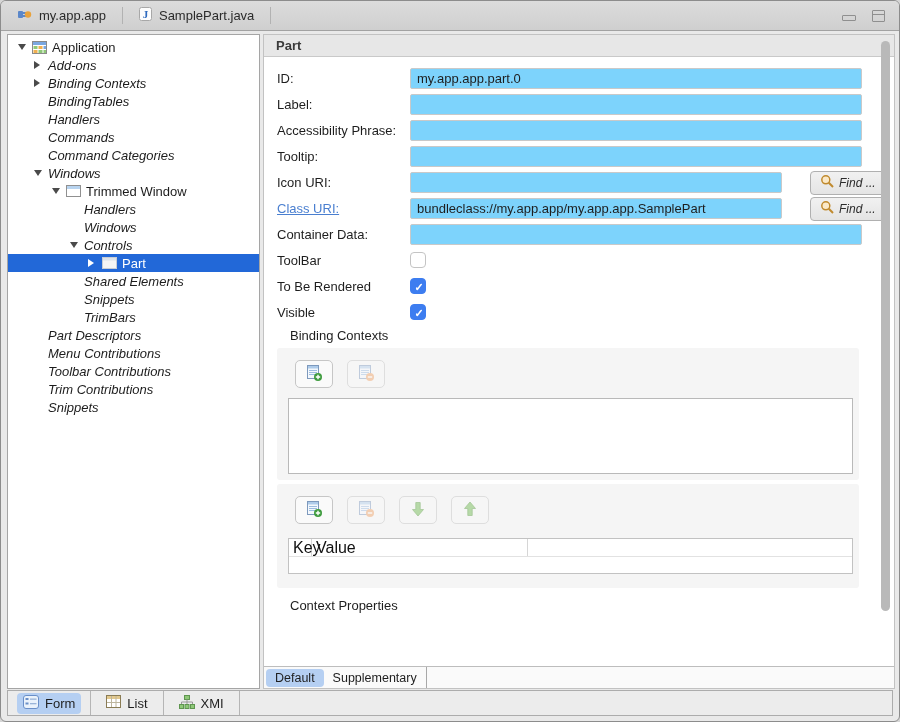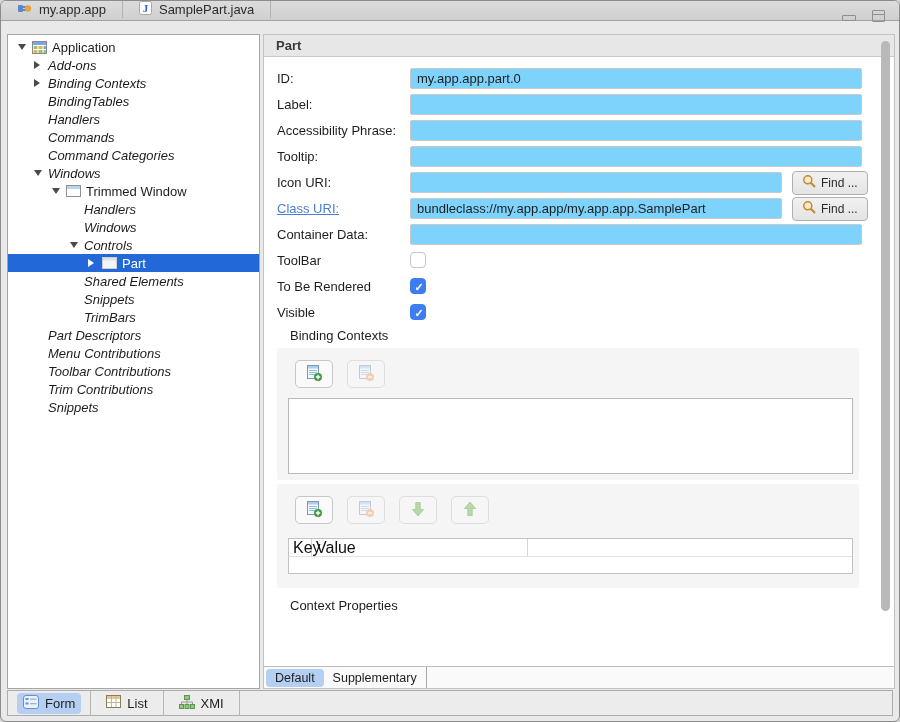--- a/index.html
+++ b/index.html
@@ -3,23 +3,23 @@
 <meta charset="utf-8">
 <style>
   * { margin:0; padding:0; box-sizing:border-box; }
   html,body { width:900px; height:722px; font-family:"Liberation Sans", sans-serif; background:#d6d6d6; }
   #window {
     position:relative; width:900px; height:722px; background:#e9e9e9;
     border:1px solid #8c8c8c; border-radius:6px; overflow:hidden;
   }
   
   .tabbar {
-    position:absolute; top:0; left:0; right:0; height:20px;
+    position:absolute; top:0; left:0; right:0; height:30px;
     background:linear-gradient(#dcdcdc,#cfcfcf);
-    border-bottom:1px solid #a2a2a2; display:flex; align-items:flex-start;
+    border-bottom:1px solid #a2a2a2; display:flex; align-items:center;
   }
   .etab {
     display:flex; align-items:center; gap:7px; padding:0 16px;
     font-size:13px; color:#2b2b2b; border-right:1px solid #b2b2b2; cursor:default;
   }
   .etab.active {
     background:#f8f8f8; border:1px solid #a2a2a2; border-bottom:none;
     border-radius:6px 6px 0 0; position:relative; z-index:2; margin-left:-1px;
   }
   .winctl { position:absolute; top:9px; right:14px; display:flex; gap:16px; align-items:center; }
@@ -52,23 +52,23 @@
   .frow { display:flex; align-items:center; height:21px; margin-bottom:5px; }
   .flabel { width:133px; font-size:13px; color:#1e1e1e; flex:none; }
   .flabel.link { color:#4a7fd0; text-decoration:underline; cursor:pointer; }
   input.txt {
     height:21px; border:1px solid #c9c9c9; border-radius:2px; background:#7dd3fc;
     font-family:"Liberation Sans", sans-serif; font-size:13px; color:#1e1e1e; padding:0 6px; outline:none;
   }
   .txt.full { width:452px; }
   .txt.short { width:372px; }
   .find-btn {
-    display:flex; align-items:center; gap:5px; height:24px; padding:0 9px; margin-left:10px;
+    display:flex; align-items:center; gap:5px; height:24px; padding:0 9px; margin-left:28px;
     background:linear-gradient(#f1f1f1,#e4e4e4); border:1px solid #b0b0b0; border-radius:4px;
-    font-size:12px; color:#2b2b2b; cursor:default;
+    font-size:12px; color:#2b2b2b; cursor:default;font-style:italic;
   }
   .cbrow { display:flex; align-items:center; height:20px; margin-bottom:6px; }
   .cbox { width:16px; height:16px; border-radius:4px; border:1px solid #c4c4c4; background:#fff; flex:none; position:relative; }
   .cbox.on { background:#3d7df0; border-color:#3d7df0; }
   .cbox.on::after { content:"✓"; position:absolute; left:0; top:0; width:16px; height:16px; color:#fff; font-size:11px; font-weight:bold; text-align:center; line-height:16px; }
   .sec-label { font-size:13px; color:#1e1e1e; height:16px; margin-top:2px; padding-left:13px; }
   .sec-panel { width:582px; background:#f5f5f5; border-radius:3px; margin-top:4px; position:relative; }
   .bc-panel { height:132px; }
   .ps-panel { height:104px; }
   .btnrow { display:flex; gap:14px; padding:12px 0 0 18px; }

